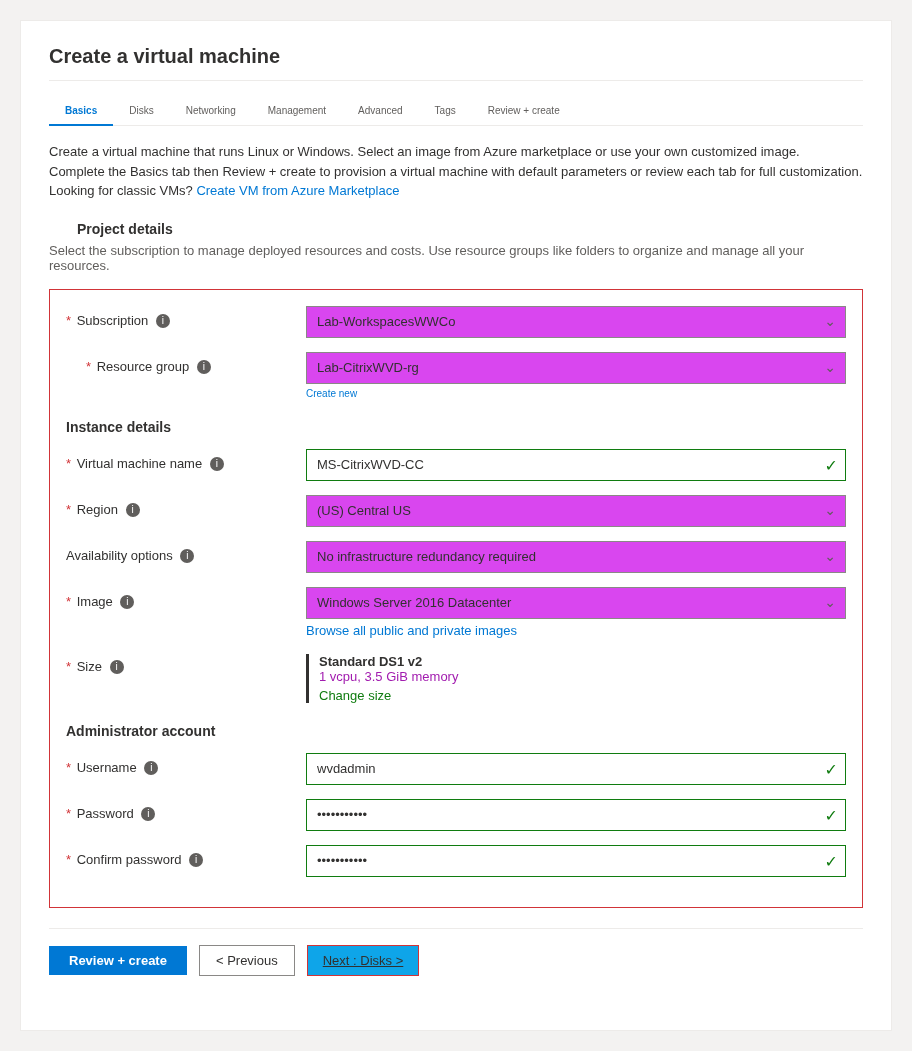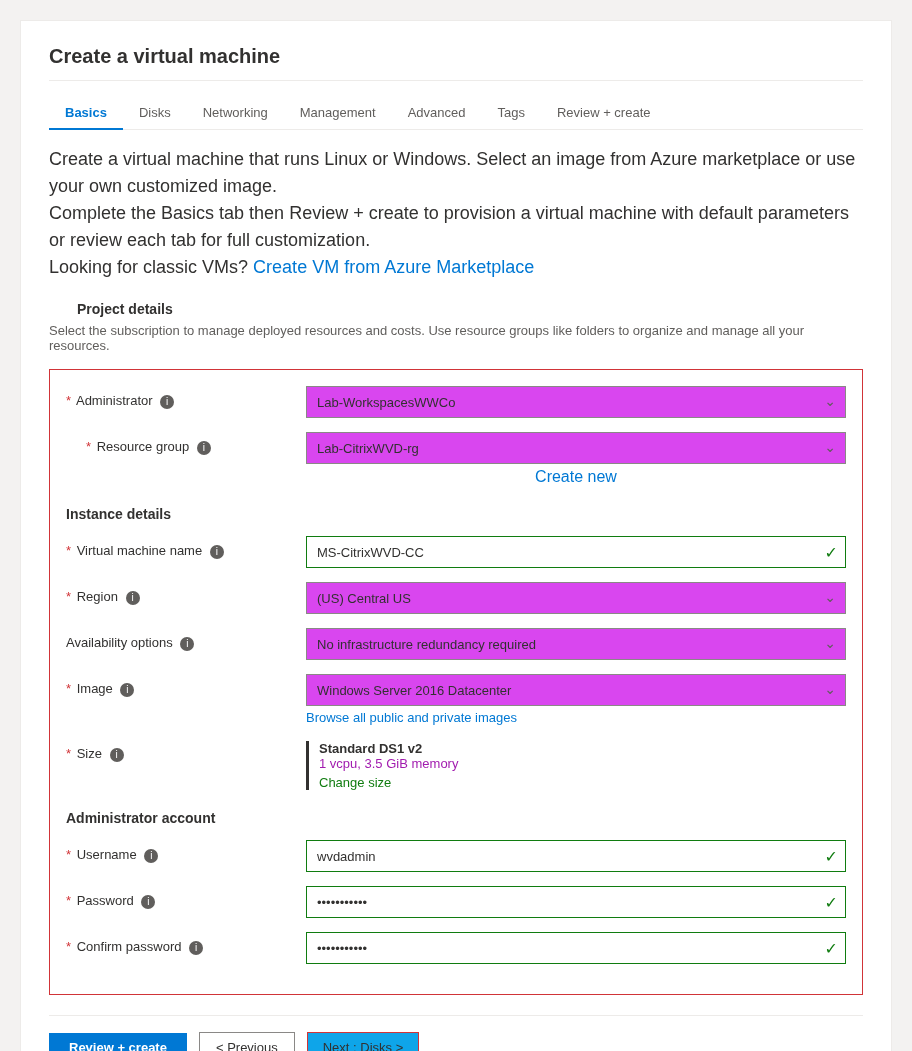--- a/index.html
+++ b/index.html
@@ -35,34 +35,34 @@
     }
     
     .tabs {
       display: flex;
       gap: 0;
       border-bottom: 1px solid #edebe9;
       margin-bottom: 16px;
     }
     .tab {
       padding: 8px 16px;
-      font-size: 13px;
+      font-size: 10px;
       cursor: pointer;
       color: #605e5c;
       border-bottom: 2px solid transparent;
       margin-bottom: -1px;
     }
     .tab.active {
       color: #0078d4;
       border-bottom: 2px solid #0078d4;
       font-weight: 600;
     }
     
     .description {
-      font-size: 18px;
+      font-size: 13px;
       color: #323130;
       line-height: 1.5;
       margin-bottom: 8px;
     }
     .link {
       color: #0078d4;
       text-decoration: none;
       cursor: pointer;
     }
     
@@ -172,26 +172,25 @@
       right: 10px;
       top: 50%;
       transform: translateY(-55%);
       font-size: 14px;
       color: #605e5c;
       pointer-events: none;
     }
     
     .create-new-link {
       color: #0078d4;
-      font-size: 16px;
+      font-size: 10px;
       text-decoration: none;
       cursor: pointer;
       display: block;
       margin-top: 4px;
-      text-align: center;
     }
     
     .size-box {
       border-left: 3px solid #323130;
       padding-left: 10px;
       margin-top: 2px;
     }
     .size-name {
       font-weight: 700;
       font-size: 13px;
@@ -288,21 +287,21 @@
   </p>
 
   <div class="section-title">Project details</div>
   <p class="section-desc">Select the subscription to manage deployed resources and costs. Use resource groups like folders to organize and manage all your resources.</p>
 
   <div class="form-area">
 
     <div class="form-row">
       <div class="form-label">
         <span class="required">*</span>
-        <span>Administrator</span>
+        <span>Subscription</span>
         <span class="info-icon">i</span>
       </div>
       <div class="form-control-wrap">
         <div class="select-wrapper">
           <select class="select-field">
             <option>Lab-WorkspacesWWCo</option>
           </select>
         </div>
       </div>
     </div>

